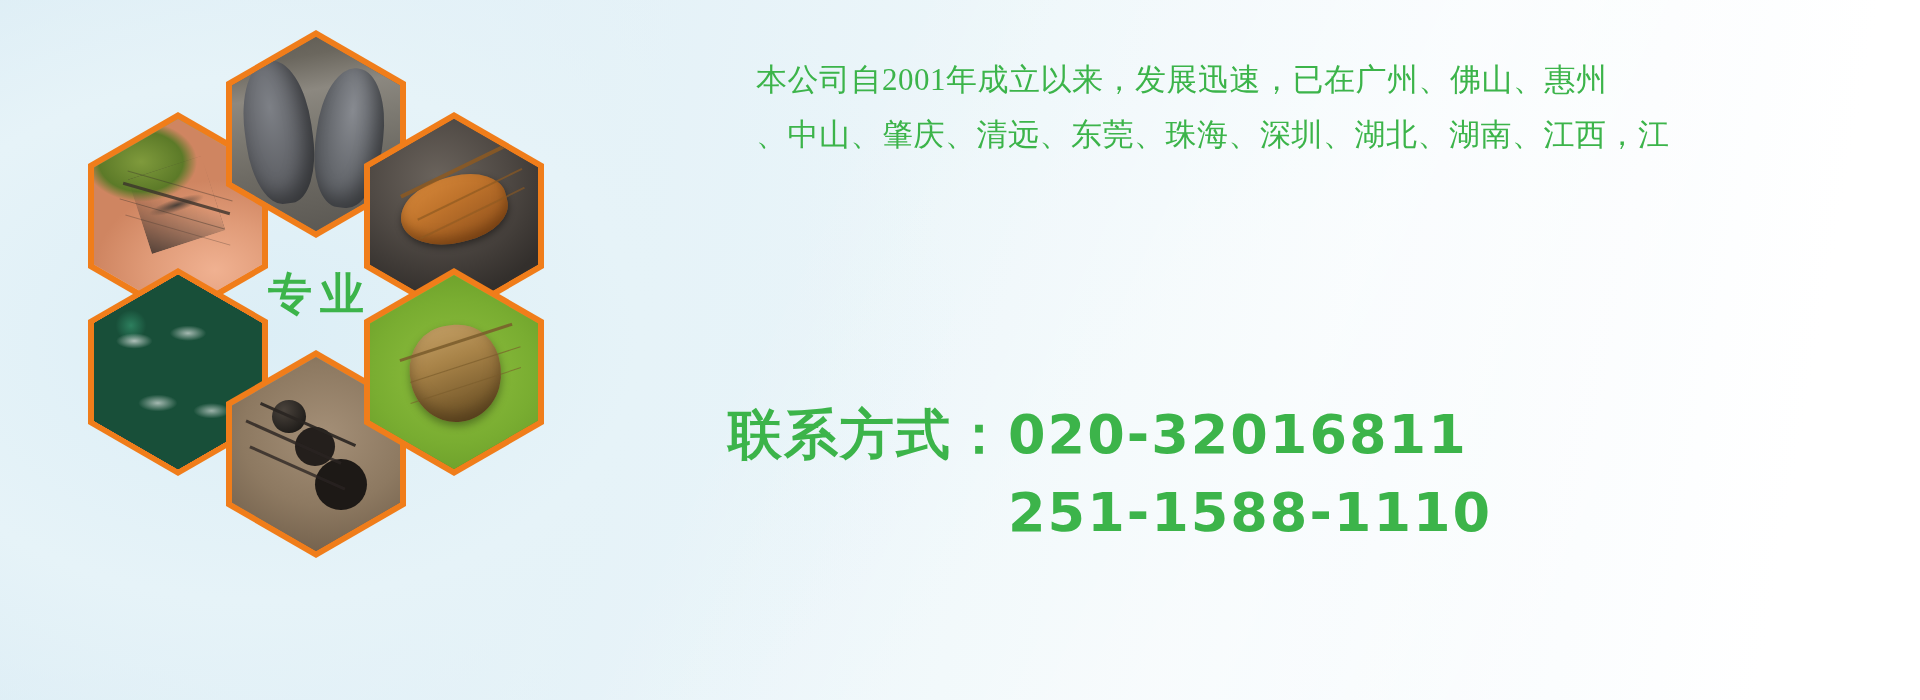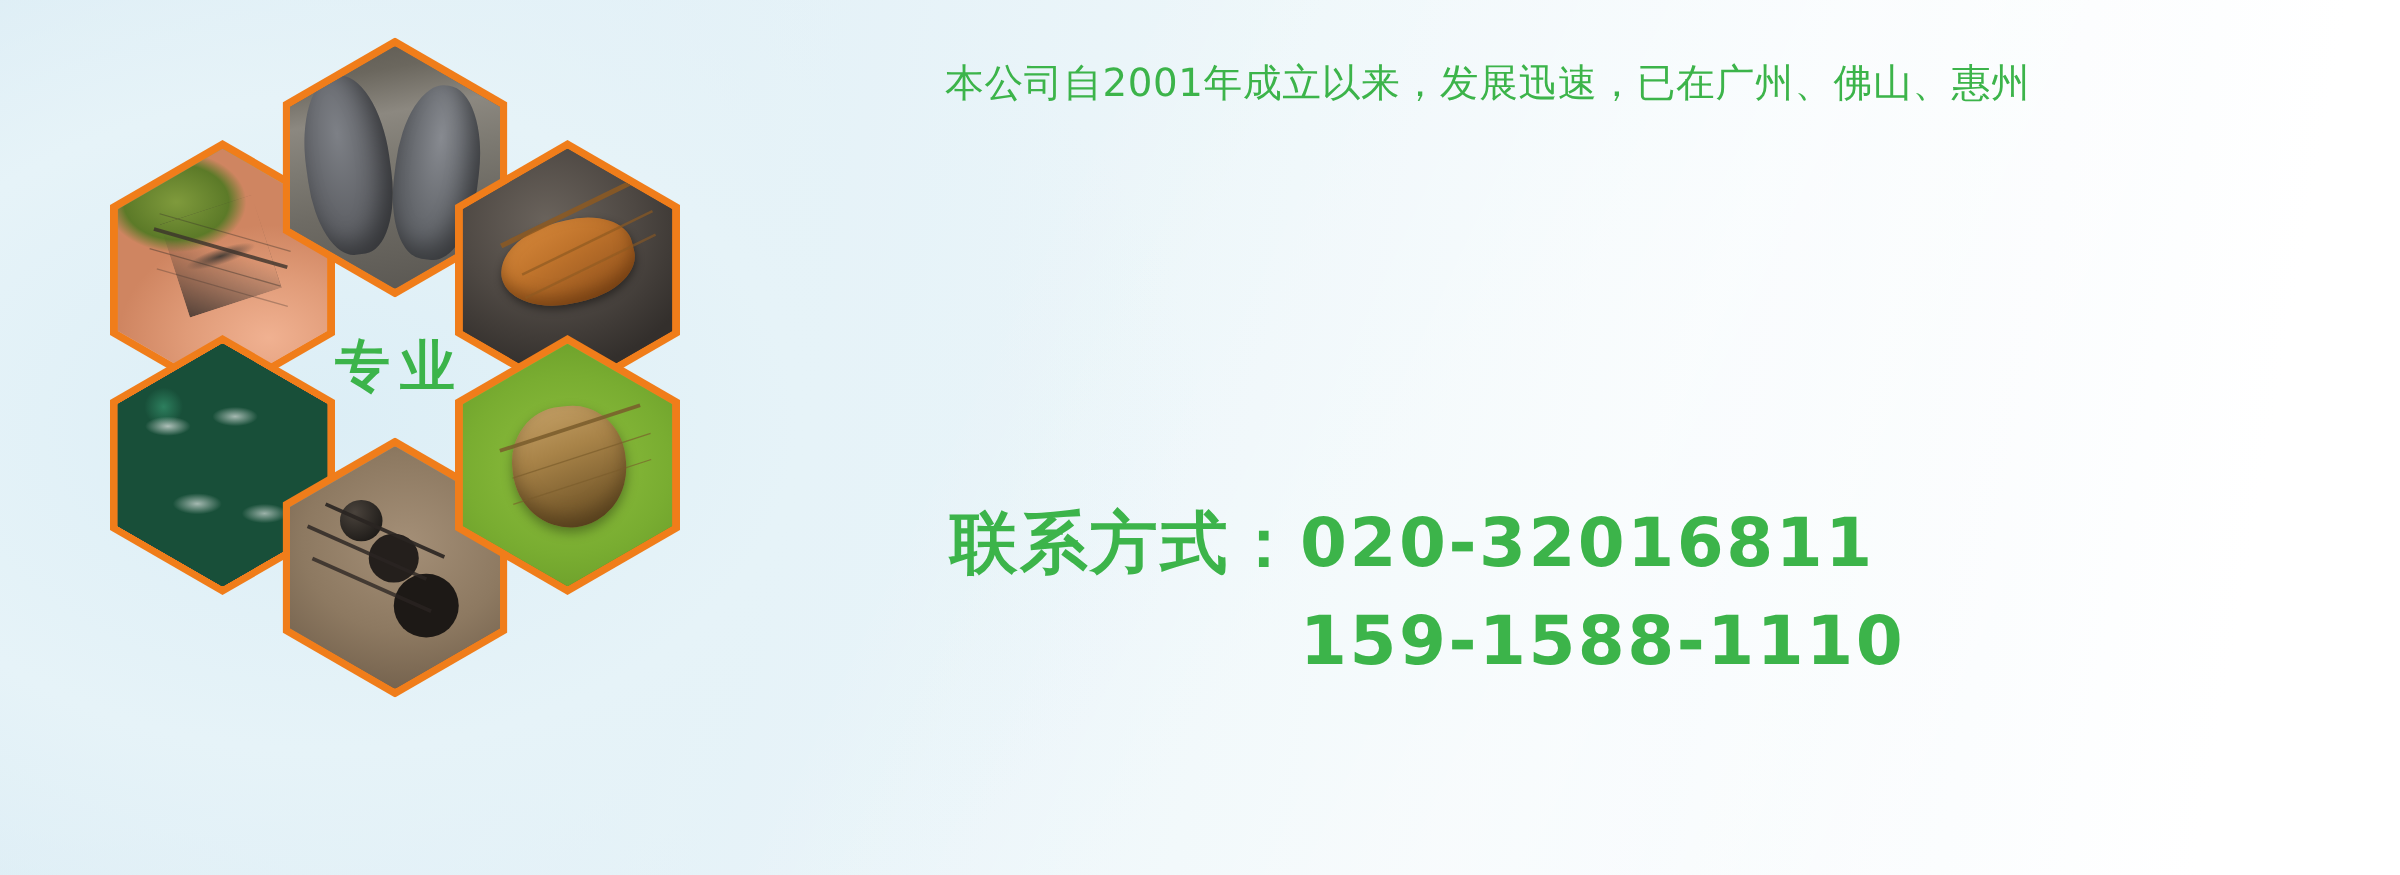--- a/index.html
+++ b/index.html
@@ -188,37 +188,38 @@
     letter-spacing: 8px;
     text-indent: 8px;
     line-height: 1.18;
     white-space: nowrap;
   }
 
   
   .copy {
     position: absolute;
     left: 756px;
-    top: 40px;
+    top: 52px;
     width: 1105px;
     z-index: 2;
+    font-family: Liberation Serif, serif;
   }
   .paragraph {
     color: #3cb44a;
     font-size: 31px;
     line-height: 55px;
     letter-spacing: 0.5px;
     text-align: justify;
   }
   .paragraph .line { display: block; white-space: nowrap; }
   .paragraph .line.first { text-indent: 0; }
 
   .contact {
     position: absolute;
-    left: 760px;
+    left: 728px;
     top: 396px;
     z-index: 2;
     color: #3cb44a;
   }
   .contact-line {
     font-size: 54px;
     font-weight: 700;
     line-height: 78px;
     letter-spacing: 2px;
     white-space: nowrap;
@@ -270,21 +271,22 @@
 
     <div class="hex-center" style="left:138px; top:182px;">
       <div class="hex-center-line">专业</div>
     </div>
 
   </div>
 
   <div class="copy">
     <div class="paragraph">
       <span class="line first">本公司自2001年成立以来，发展迅速，已在广州、佛山、惠州</span>
+      <span class="line">、中山、肇庆、清远、东莞、珠海、深圳、湖北、湖南、江西，江</span>
     </div>
   </div>
 
   <div class="contact">
     <div class="contact-line">联系方式：020-32016811</div>
-    <div class="contact-line second">159-1588-1110</div>
+    <div class="contact-line second">251-1588-1110</div>
   </div>
 
 </div>
 
 </body></html>

